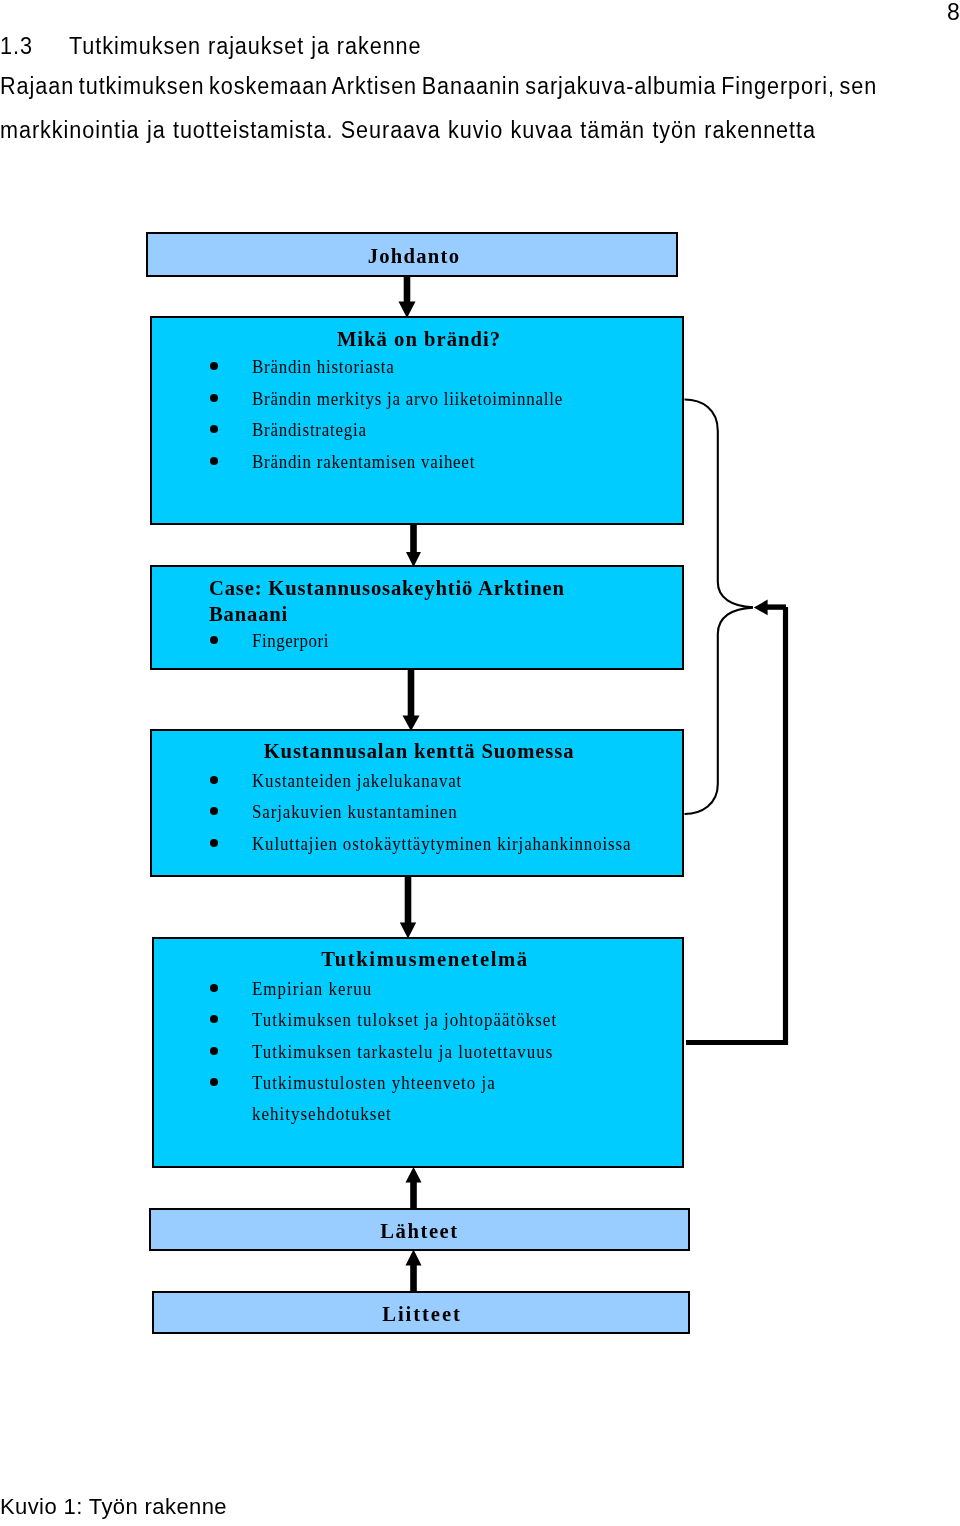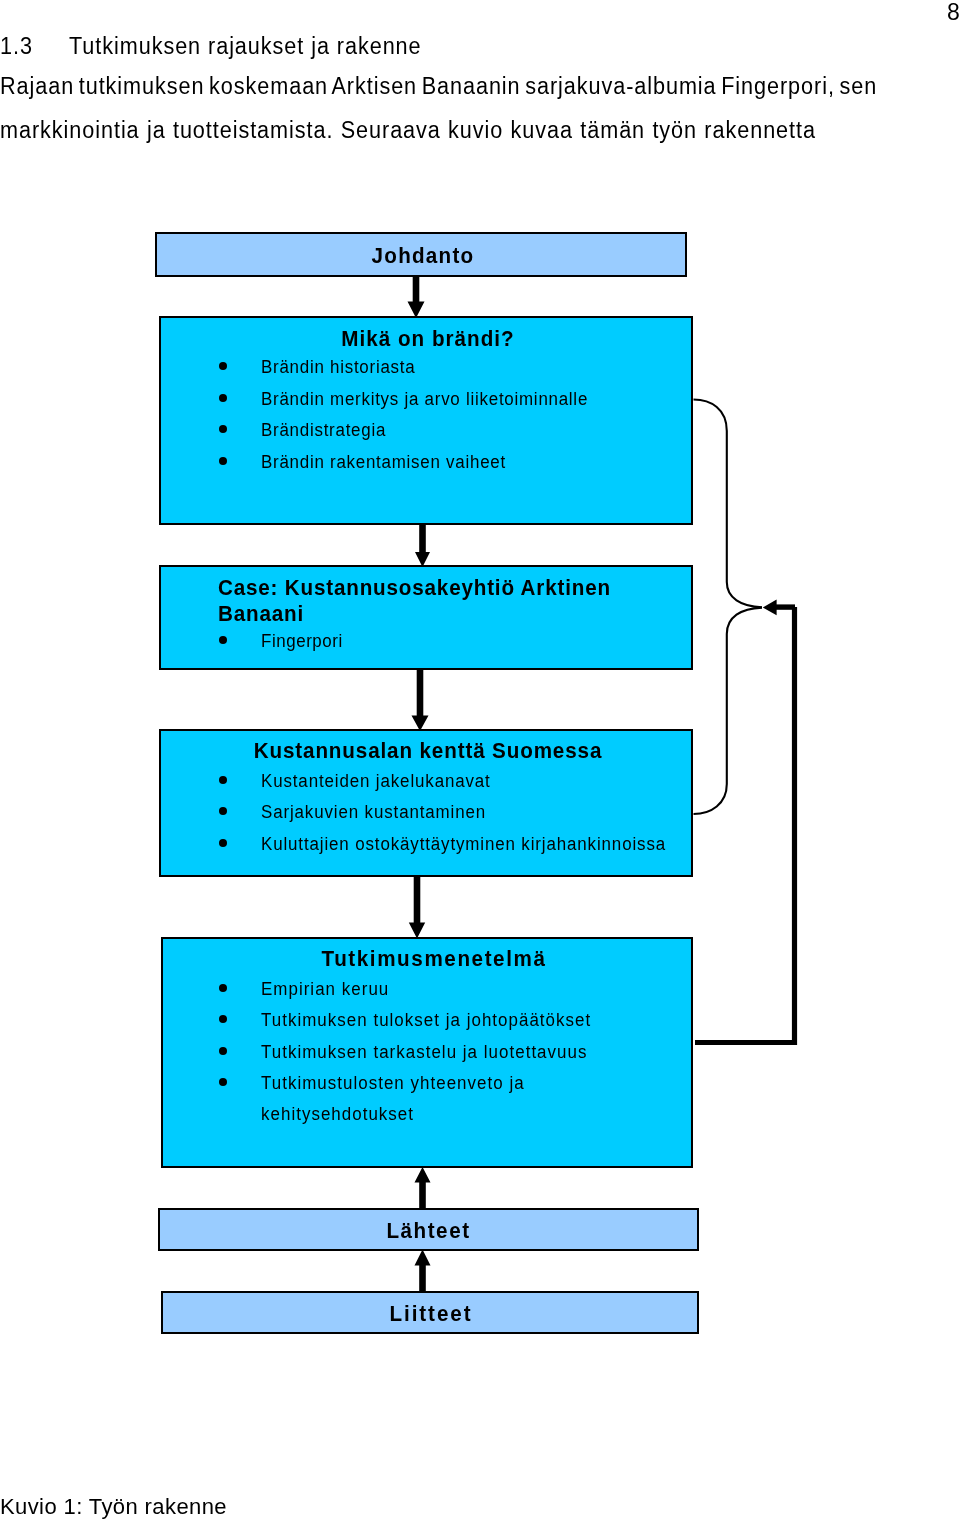--- a/index.html
+++ b/index.html
@@ -14,21 +14,21 @@
   #page-num{left:947px;top:1px;font-size:23px;line-height:23px;}
   #heading{left:0px;top:35px;font-size:23px;line-height:23px;letter-spacing:1px;
            transform:scaleX(0.94);transform-origin:0 0;}
   #heading .hnum{display:inline-block;width:73.4px;}
   .para{left:0px;font-size:23px;line-height:23px;letter-spacing:1px;
         transform:scaleX(0.94);transform-origin:0 0;}
   #pl1{top:75px;word-spacing:-2.5px;}
   #pl2{top:119px;word-spacing:0.4px;}
   #caption{left:0px;top:1496px;font-size:22px;line-height:22px;letter-spacing:0.4px;}
 
-  #figure{position:absolute;left:9px;top:0;width:772px;height:1420px;}
+  #figure{position:absolute;left:0;top:0;width:772px;height:1420px;font-family:Liberation Serif, serif;}
   .fnode{position:absolute;box-sizing:border-box;border:2px solid #000;}
   .ftitle{position:absolute;font-weight:bold;font-size:21.5px;line-height:26px;
           letter-spacing:0.8px;transform-origin:0 0;transform:scaleX(0.96);}
   .fitem{position:absolute;font-size:18px;letter-spacing:0.8px;
          transform-origin:0 0;transform:scaleX(0.94);}
   .fbullet{position:absolute;width:8px;height:8px;border-radius:50%;background:#000;}
   svg#wires{position:absolute;left:0;top:0;width:960px;height:1526px;pointer-events:none;}
 </style>
 </head>
 <body>

